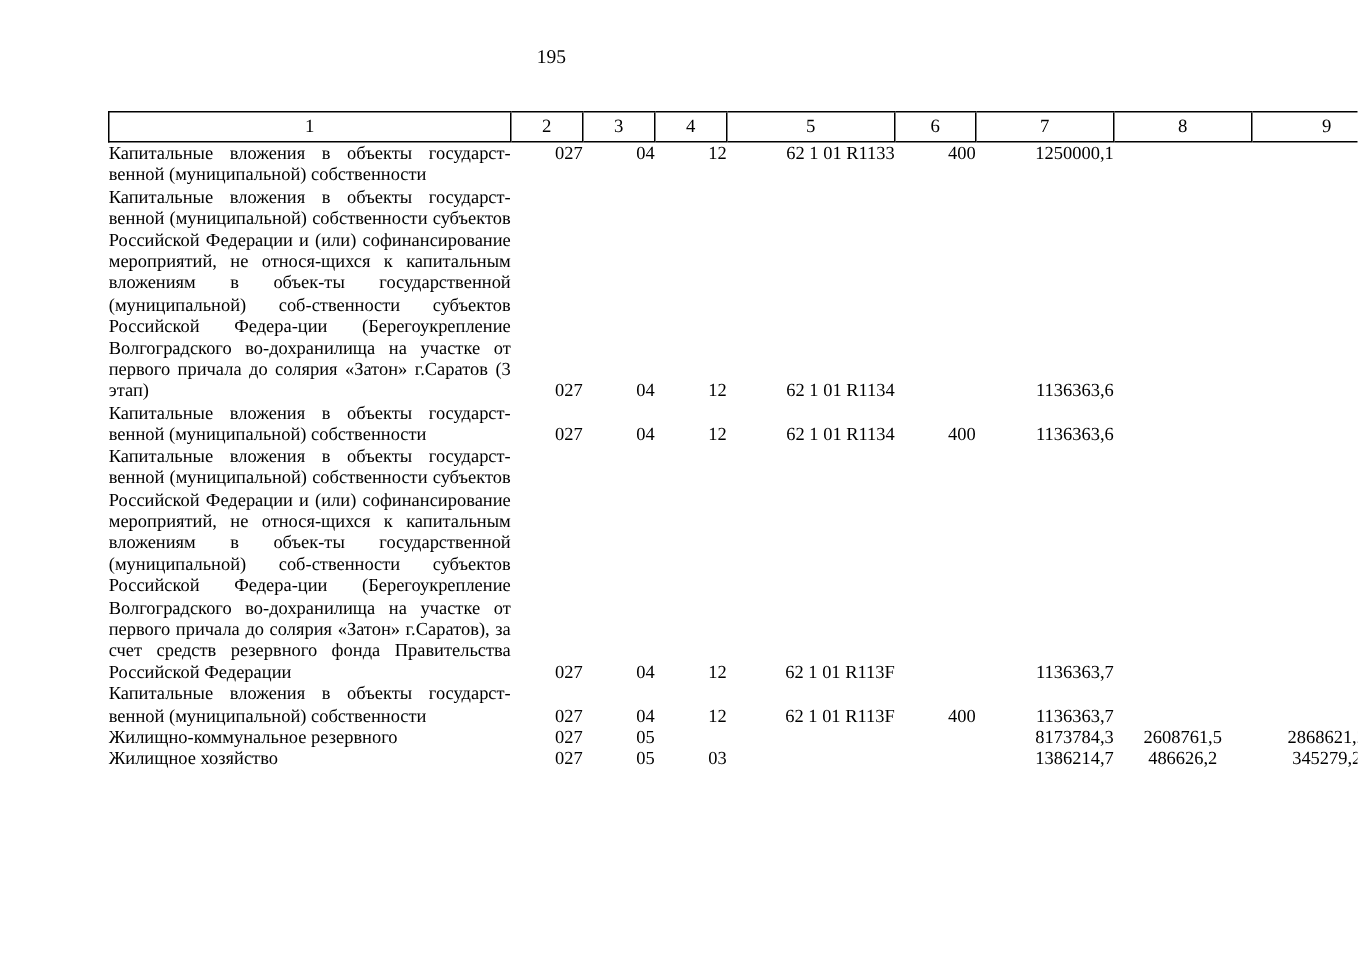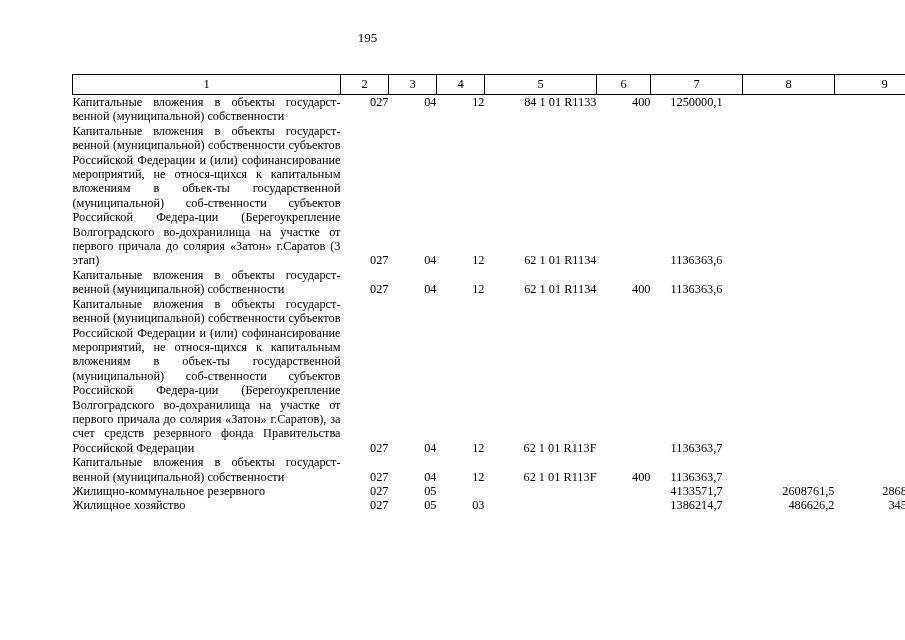--- a/index.html
+++ b/index.html
@@ -72,26 +72,26 @@
     padding-left: 2px;
     line-height: 14.4px;
     hyphens: manual;
     margin-top: 36px;
   }
   td.num {
     text-align: right;
     line-height: 14.4px;
   }
   td.val {
+    text-align: right;
+    padding-left: 10px;
+    line-height: 14.4px;
+  }
+  td.val-r {
     text-align: center;
-    padding-left: 10px;
-    line-height: 14.4px;
-  }
-  td.val-r {
-    text-align: right;
     padding-left: 6px;
     line-height: 14.4px;
     margin-top: 16px;
   }
 </style>
 </head>
 <body>
 
 <div class="page-number">195</div>
 
@@ -119,21 +119,21 @@
         <td>7</td>
         <td>8</td>
         <td>9</td>
       </tr>
 
       <tr>
         <td class="name">Капитальные вложения в объекты государст-венной (муниципальной) собственности</td>
         <td class="num">027</td>
         <td class="num">04</td>
         <td class="num">12</td>
-        <td class="num">84 1 01 R1133</td>
+        <td class="num">62 1 01 R1133</td>
         <td class="num">400</td>
         <td class="val">1250000,1</td>
         <td class="val-r"></td>
         <td class="val-r"></td>
       </tr>
 
       <tr>
         <td class="name">Капитальные вложения в объекты государст-венной (муниципальной) собственности субъектов Российской Федерации и (или) софинансирование мероприятий, не относя-щихся к капитальным вложениям в объек-ты государственной (муниципальной) соб-ственности субъектов Российской Федера-ции (Берегоукрепление Волгоградского во-дохранилища на участке от первого причала до солярия «Затон» г.Саратов (3 этап)</td>
         <td class="num" style="vertical-align:bottom">027</td>
         <td class="num" style="vertical-align:bottom">04</td>
@@ -181,21 +181,21 @@
         <td class="val-r" style="vertical-align:bottom"></td>
       </tr>
 
       <tr>
         <td class="name">Жилищно-коммунальное резервного</td>
         <td class="num">027</td>
         <td class="num">05</td>
         <td class="num"></td>
         <td class="num"></td>
         <td class="num"></td>
-        <td class="val">4133571,7</td>
+        <td class="val">8173784,3</td>
         <td class="val-r">2608761,5</td>
         <td class="val-r">2868621,2</td>
       </tr>
 
       <tr>
         <td class="name">Жилищное хозяйство</td>
         <td class="num">027</td>
         <td class="num">05</td>
         <td class="num">03</td>
         <td class="num"></td>

